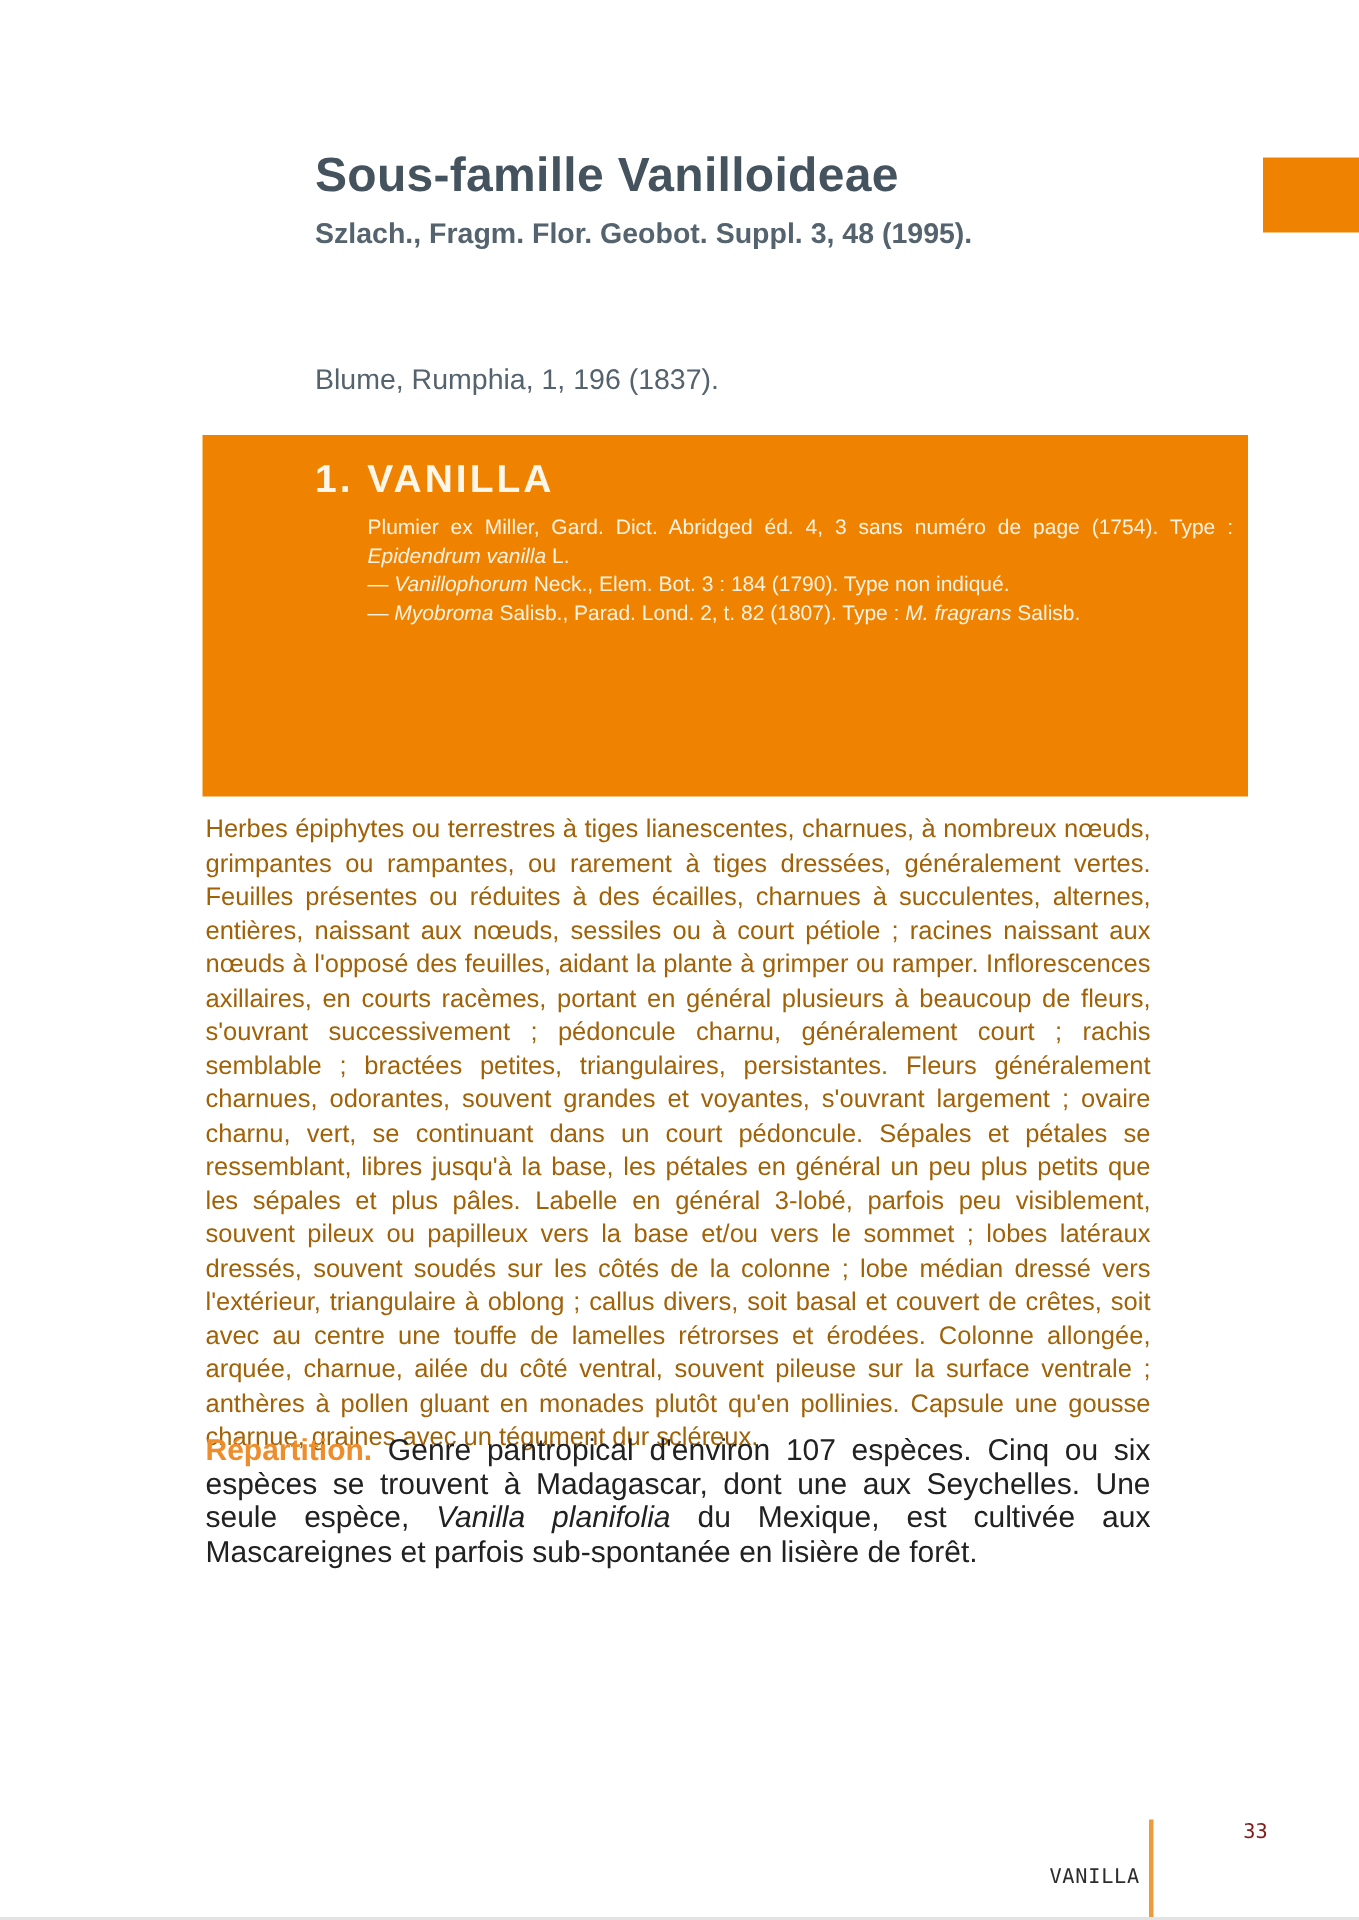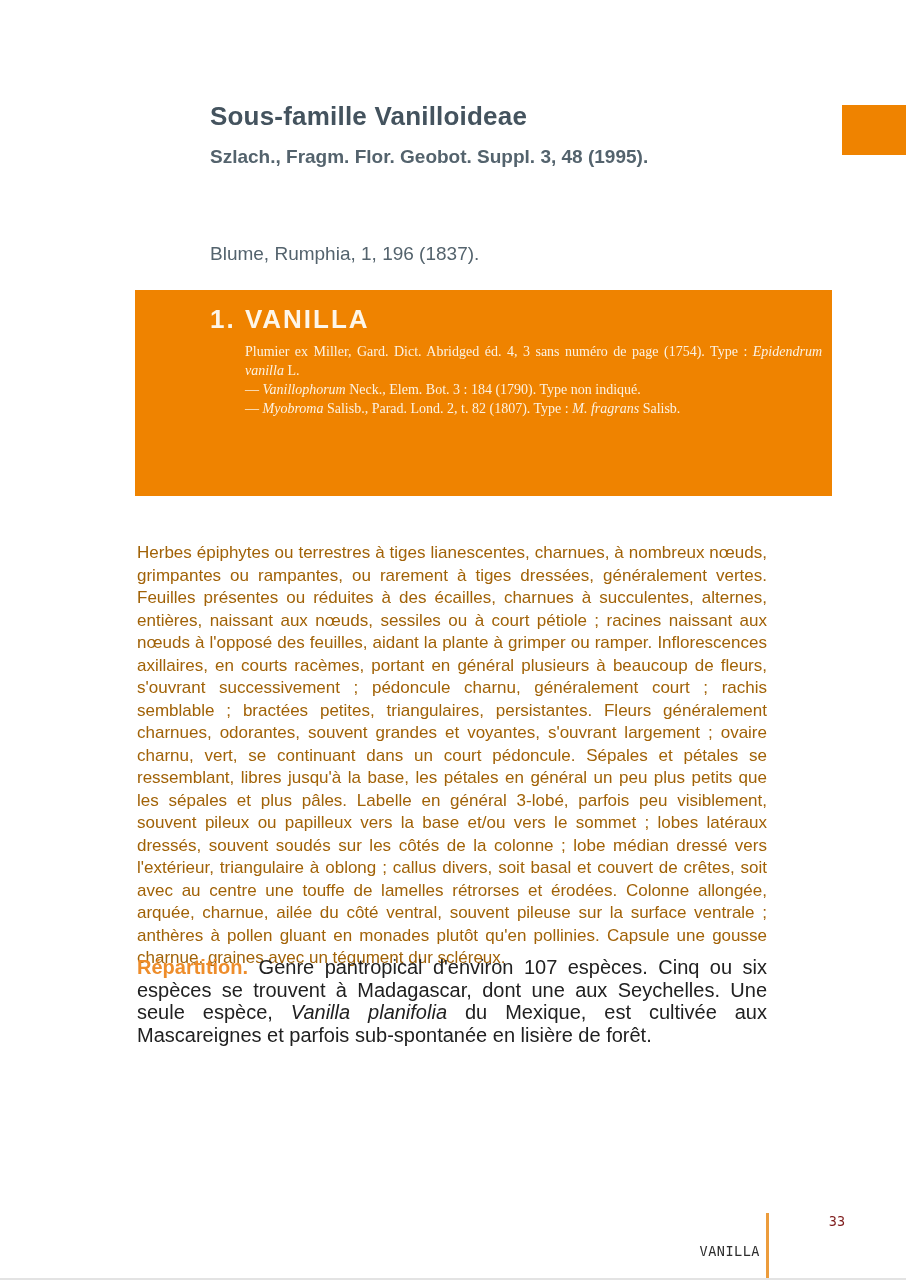--- a/index.html
+++ b/index.html
@@ -7,21 +7,21 @@
     position: relative;
     width: 906px;
     height: 1280px;
     background: #ffffff;
     overflow: hidden;
     font-family: "Liberation Sans", sans-serif;
   }
   
   .h1 {
     position: absolute; left: 210px; top: 99px;
-    font-size: 26px; line-height: 34px; font-weight: 700;
+    font-size: 32px; line-height: 34px; font-weight: 700;
     color: #44535e; letter-spacing: 0.2px; white-space: nowrap;
   }
   .cite1 {
     position: absolute; left: 210px; top: 145px;
     font-size: 19px; line-height: 24px; color: #54636d; white-space: nowrap; font-weight: bold;
   }
   .h2 {
     position: absolute; left: 210px; top: 179px;
     font-size: 27px; line-height: 32px; font-weight: 700;
     color: #44535e; white-space: nowrap;
@@ -30,32 +30,31 @@
     position: absolute; left: 210px; top: 223px;
     font-size: 19px; line-height: 24px; color: #54636d; white-space: nowrap; margin-top: 19px;
   }
   .side-tab {
     position: absolute; right: 0; top: 105px;
     width: 64px; height: 50px; background: #ef8300;
   }
   
   .genus-box {
     position: absolute; left: 135px; top: 290px;
-    width: 697px; height: 206px; background: #ef8300;
+    width: 697px; height: 241px; background: #ef8300;
   }
   .genus-heading {
     position: absolute; left: 75px; top: 14px;
     font-size: 26px; font-weight: 700; letter-spacing: 2px;
     color: #fdf6e9; white-space: nowrap;
   }
   .synonymy {
     position: absolute; left: 110px; top: 52px; width: 577px;
     font-size: 14px; line-height: 19.1px; color: #fcf2e2;
     text-align: justify;
-    font-family: Liberation Serif, serif;
   }
   .synonymy p { margin: 0; }
   .synonymy em { font-style: italic; }
   
   .description {
     position: absolute; left: 137px; top: 542px; width: 630px;
     font-size: 17px; line-height: 22.5px; color: #a16207;
     text-align: justify;
   }
   .repartition {

